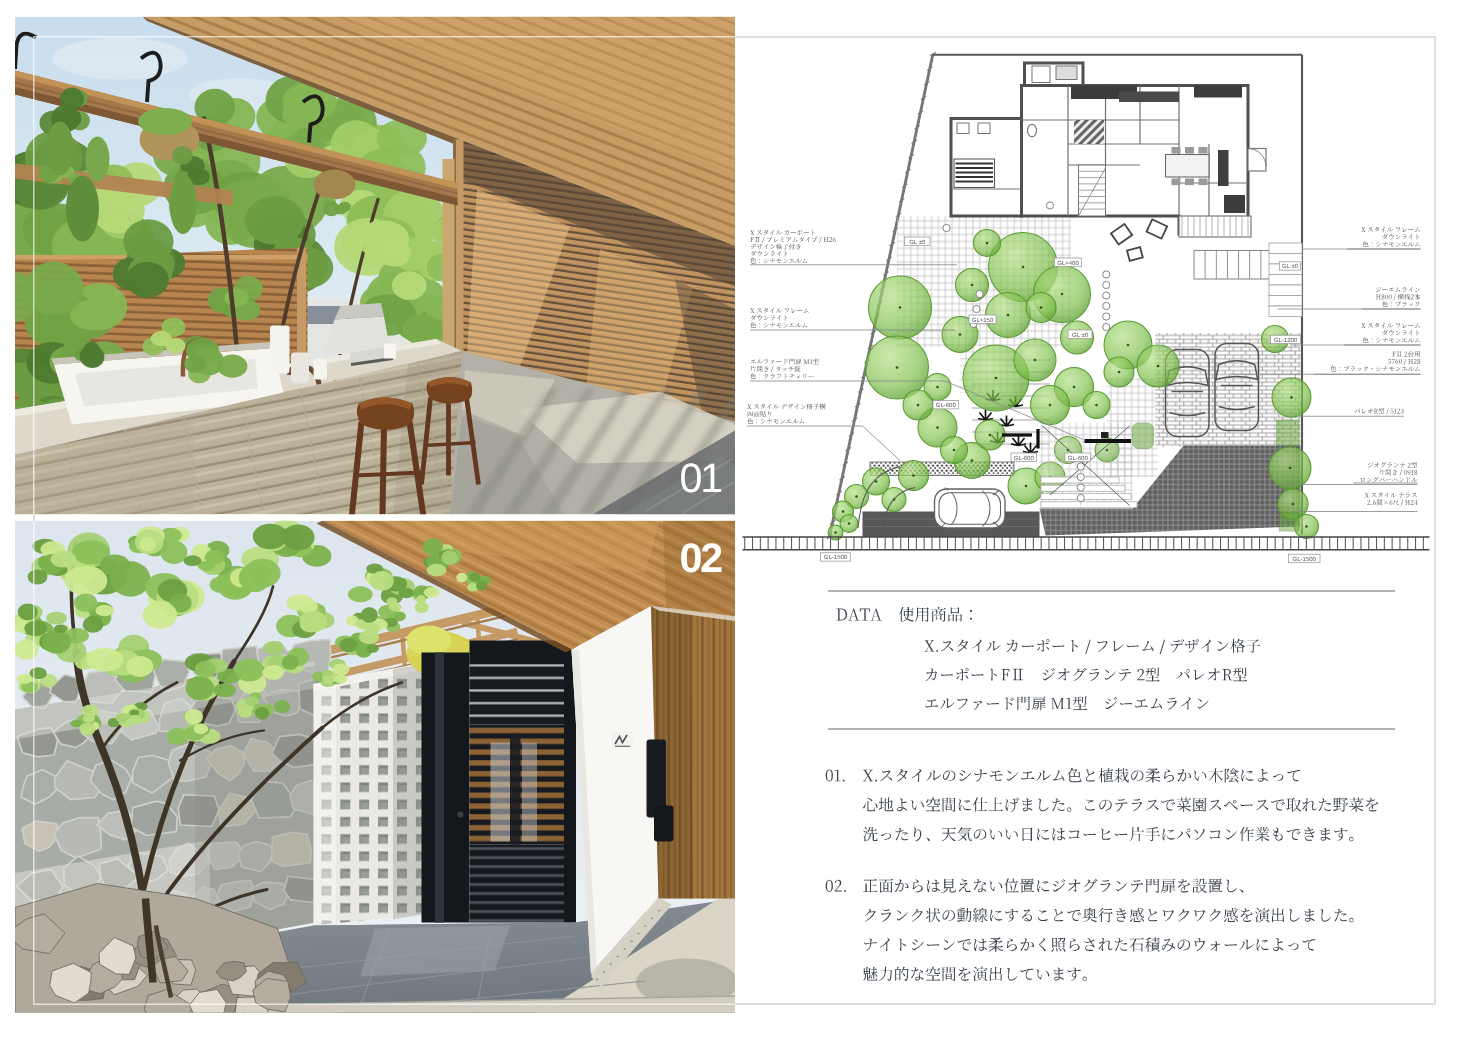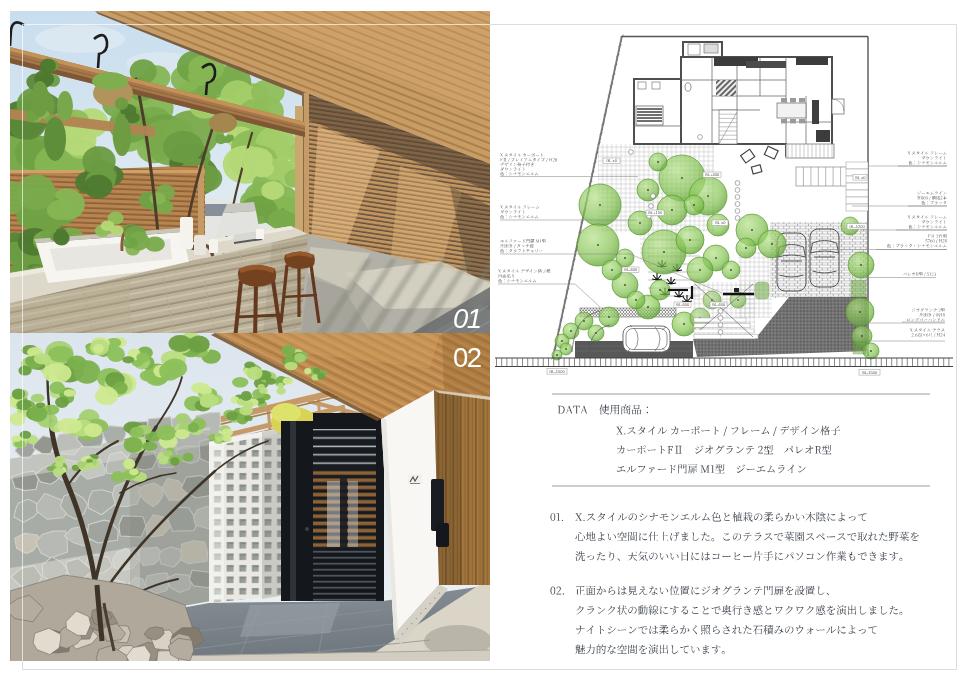--- a/index.html
+++ b/index.html
@@ -2,21 +2,21 @@
 <html><head><meta charset="utf-8">
 <style>
 html,body{margin:0;padding:0;background:#ffffff;}
 .page{position:relative;width:980px;height:692px;overflow:hidden;background:#ffffff;
 font-family:"Liberation Sans",sans-serif;}
 .photo{position:absolute;left:10px;overflow:hidden;}
 svg{display:block}
 </style></head><body>
 <div class="page">
 <div style="position:absolute;left:22px;top:24px;width:933px;height:644px;border:1px solid #9e9e9e;"></div>
-<div class="photo" style="top:11px;width:480px;height:332px;font-style:italic;">
+<div class="photo" style="top:11px;width:480px;height:332px;">
       <svg width="480" height="332" viewBox="0 0 480 332">
         <defs>
 <linearGradient id="p1sky" x1="0" y1="0" x2="0" y2="1">
 <stop offset="0" stop-color="#c8ddee"></stop>
             <stop offset="0.55" stop-color="#ddeaf2"></stop>
             <stop offset="1" stop-color="#edf1f3"></stop>
           </linearGradient>
 <pattern id="p1ceil" width="10" height="7" patternUnits="userSpaceOnUse" patternTransform="rotate(21.2)">
 <rect width="10" height="7" fill="#c79c65"></rect>
             <rect y="5" width="10" height="2" fill="#ad7f4a"></rect>
@@ -370,21 +370,21 @@
           <line x1="277" y1="254" x2="271" y2="312"></line>
           <line x1="301" y1="254" x2="309" y2="312"></line>
           <line x1="289" y1="255" x2="289" y2="306"></line>
         </g>
         <line x1="273" y1="286" x2="307" y2="284" stroke="#63381f" stroke-width="2.4"></line>
         <path d="M275,244 q15,-7 29,0 q2,8 -1,11 q-13,6 -26,0 q-4,-6 -2,-11z" fill="#74421f"></path>
         <path d="M275,244 q15,-7 29,0 l-2,3 q-13,-5 -25,0z" fill="#96582a"></path>
         <text x="443" y="317" font-family="Liberation Sans,sans-serif" font-size="27.5" letter-spacing="-1.5" fill="#ffffff">01</text>
       </svg>
     </div>
-    <div class="photo" style="top:333px;width:480px;height:328px;">
+    <div class="photo" style="top:347px;width:480px;height:328px;font-weight:bold;">
       <svg width="480" height="334" viewBox="0 0 480 334">
         <defs>
 <linearGradient id="p2sky" x1="0" y1="0" x2="0" y2="1">
 <stop offset="0" stop-color="#dce5ee"></stop>
             <stop offset="1" stop-color="#eef2f4"></stop>
           </linearGradient>
 <pattern id="p2ceil" width="11" height="8" patternUnits="userSpaceOnUse" patternTransform="rotate(26)">
 <rect width="11" height="8" fill="#c08c51"></rect>
             <rect y="5.6" width="11" height="2.4" fill="#ae7b41"></rect>
 <rect y="2.8" width="11" height="1" fill="#d2a063"></rect>

